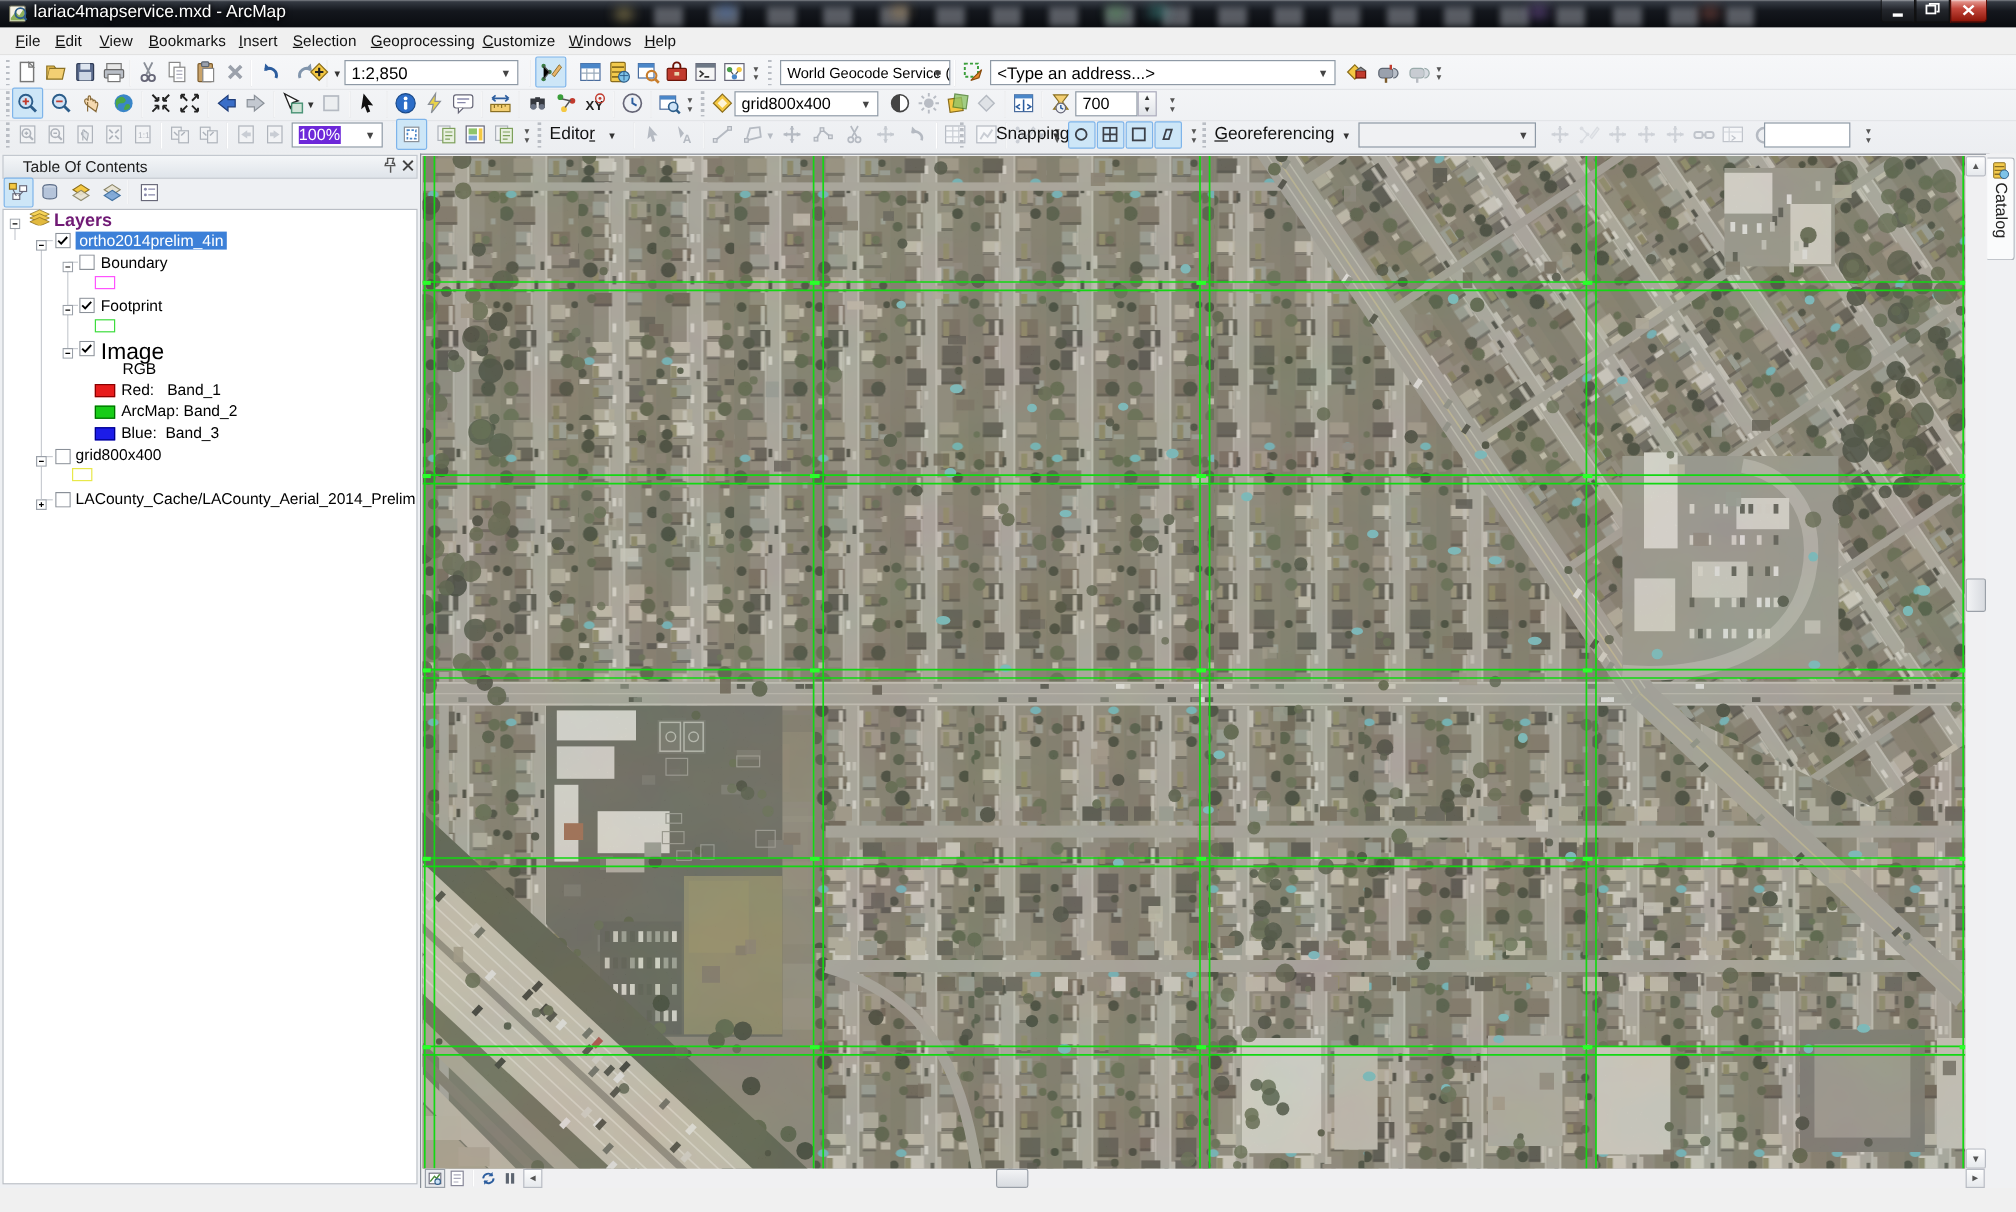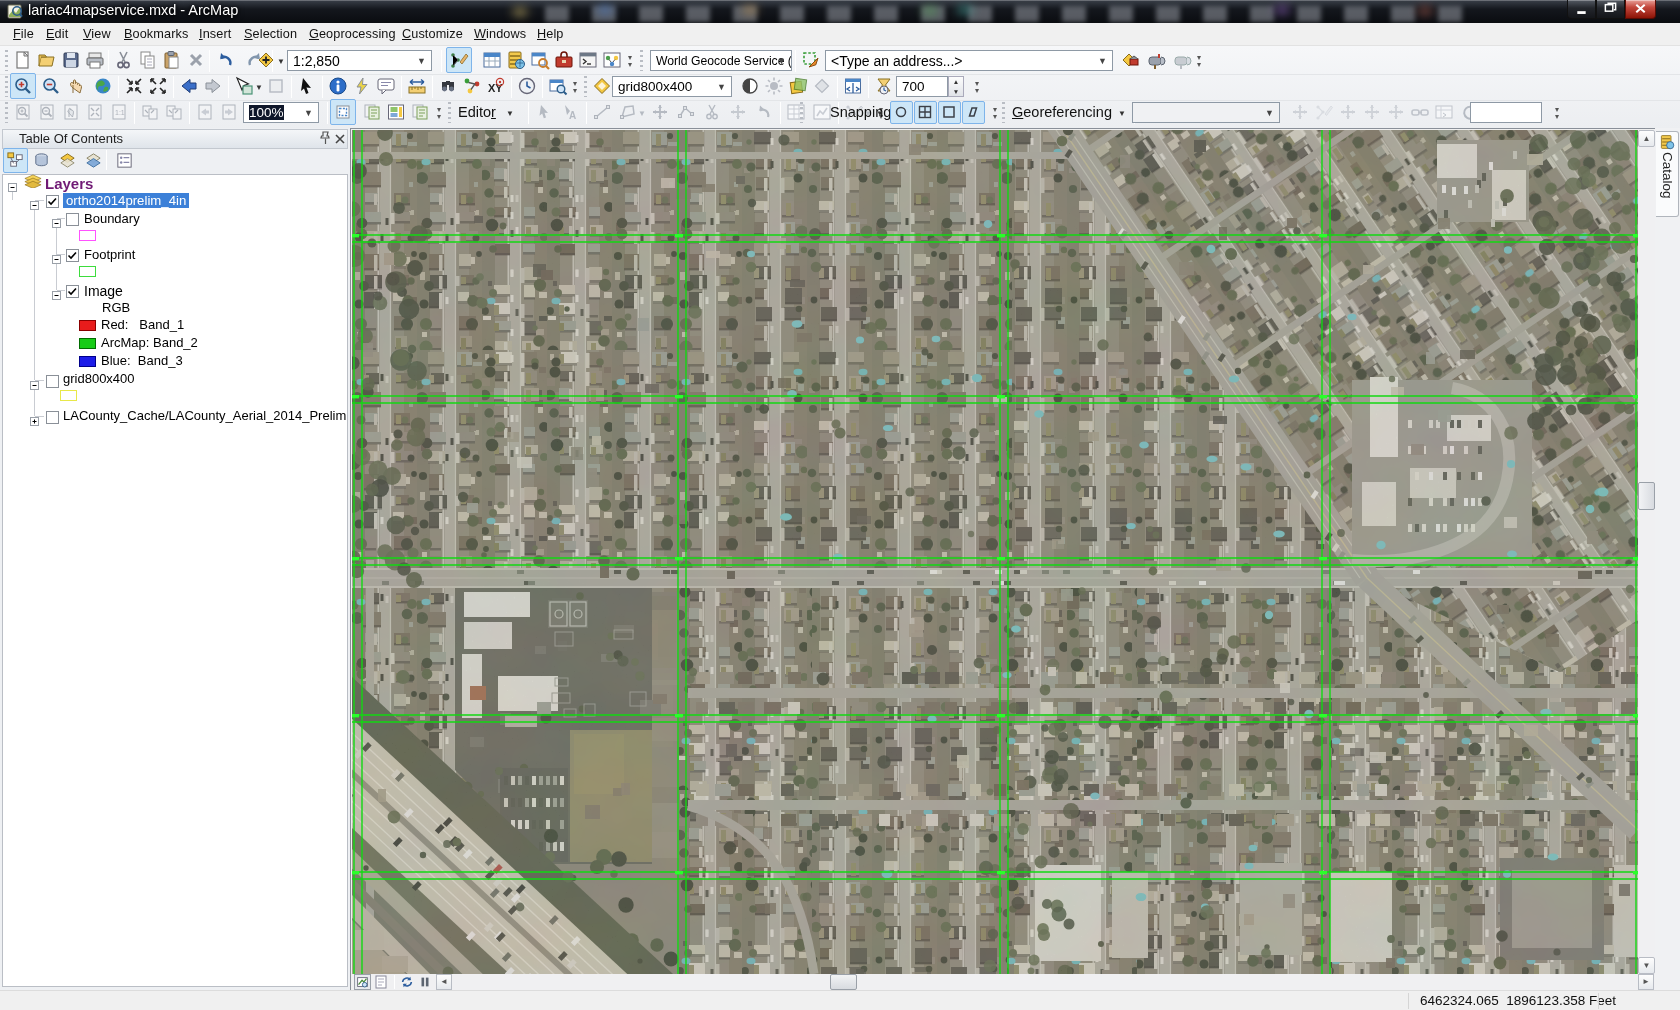--- a/index.html
+++ b/index.html
@@ -485,21 +485,21 @@
           <path d="M6 10 L11 6.5 v2 h3 v3 h-3 v2 Z" fill="#c9cdd4"></path>
         </svg>
       </div>
       <div class="ic" style="left:219px;top:56px;width:20px;height:20px">
         <svg viewBox="0 0 20 20">
           <rect x="4" y="3" width="12" height="14" fill="#f2f3f5" stroke="#aeb3bb"></rect>
           <path d="M14 10 L9 6.5 v2 H6 v3 h3 v2 Z" fill="#c9cdd4"></path>
         </svg>
       </div>
       <div class="combo" style="left:243px;top:56px;width:76px;height:21px;background:#fff;color:#000;font-size:13.5px">
-        <span style="background:#0f172a;color:#fff">100%</span>
+        <span style="background:#6d28d9;color:#fff">100%</span>
         <span class="arr">▼</span>
       </div>
       <div class="sep" style="left:327px;top:56px;height:22px"></div>
       <div class="abs" style="left:330px;top:53px;width:26px;height:26px;border:1px solid #7eb4ea;background:#cde6f7;border-radius:2px"></div>
       <div class="ic" style="left:333px;top:56px;width:20px;height:20px">
         <svg viewBox="0 0 20 20">
           <rect x="4" y="4" width="12" height="12" fill="#fff" stroke="#8a9098"></rect>
           <rect x="6.5" y="6.5" width="7" height="7" fill="none" stroke="#4a86c8" stroke-width="1.4" stroke-dasharray="2 1.4"></rect>
         </svg>
       </div>
@@ -804,21 +804,21 @@
     <div class="abs" style="left:84px;top:247px;font-size:13px;color:#000;white-space:nowrap">Footprint</div>
     <div class="abs" style="left:79px;top:266px;width:17px;height:11px;background:#fff;border:1.5px solid #3ddc3d"></div>
     <div class="abs" style="left:52px;top:286px;width:9px;height:9px"><svg viewBox="0 0 9 9">
         <rect x="0.5" y="0.5" width="8" height="8" fill="#fff" stroke="#9aa0a8"></rect>
         <path d="M2.5 4.5 h4" stroke="#000" stroke-width="1"></path>
       </svg></div>
     <div class="abs" style="left:66px;top:284px;width:13px;height:13px"><svg viewBox="0 0 13 13">
         <rect x="0.5" y="0.5" width="12" height="12" fill="#fff" stroke="#8a9098"></rect>
         <path d="M2.5 6.5 L5 9 L10 3.5" stroke="#000" stroke-width="1.6" fill="none"></path>
       </svg></div>
-    <div class="abs" style="left:84px;top:283px;font-size:14px;color:#000;white-space:nowrap">Image</div>
+    <div class="abs" style="left:84px;top:283px;font-size:19px;color:#000;white-space:nowrap">Image</div>
     <div class="abs" style="left:102px;top:300px;font-size:13px;color:#000;white-space:nowrap">RGB</div>
     <div class="abs" style="left:79px;top:320px;width:17px;height:11px;background:#e81c1c;border:1.5px solid #8a0000"></div>
     <div class="abs" style="left:101px;top:317px;font-size:13px;color:#000;white-space:nowrap">Red:&nbsp;&nbsp;&nbsp;Band_1</div>
     <div class="abs" style="left:79px;top:338px;width:17px;height:11px;background:#17cc17;border:1.5px solid #006d00"></div>
     <div class="abs" style="left:101px;top:335px;font-size:13px;color:#000;white-space:nowrap">ArcMap: Band_2</div>
     <div class="abs" style="left:79px;top:356px;width:17px;height:11px;background:#1c1ce8;border:1.5px solid #00008a"></div>
     <div class="abs" style="left:101px;top:353px;font-size:13px;color:#000;white-space:nowrap">Blue:&nbsp;&nbsp;Band_3</div>
     <div class="abs" style="left:30px;top:376px;width:9px;height:9px"><svg viewBox="0 0 9 9">
         <rect x="0.5" y="0.5" width="8" height="8" fill="#fff" stroke="#9aa0a8"></rect>
         <path d="M2.5 4.5 h4" stroke="#000" stroke-width="1"></path>
@@ -2408,18 +2408,13 @@
         </svg></div>
 <div class="abs" style="left:66px;top:1px;width:14px;height:14px"><svg viewBox="0 0 16 16">
           <rect x="4" y="3" width="3" height="10" fill="#5c6470"></rect>
           <rect x="9" y="3" width="3" height="10" fill="#5c6470"></rect>
         </svg></div>
 <div class="abs" style="left:84px;top:0px;width:16px;height:16px;background:linear-gradient(#fdfdfd,#e6e9ed);border:1px solid #b8bcc4;text-align:center;font-size:8px;color:#555;line-height:14px">◄</div>
 <div class="abs" style="left:478px;top:0px;width:27px;height:16px;background:linear-gradient(#f2f3f5,#d8dbe0);border:1px solid #9aa0a8;border-radius:2px"></div>
 <div class="abs" style="left:1286px;top:0px;width:16px;height:16px;background:linear-gradient(#fdfdfd,#e6e9ed);border:1px solid #b8bcc4;text-align:center;font-size:8px;color:#555;line-height:14px">►</div>
 </div>
 
-<div class="abs" style="left:0;top:990px;width:1680px;height:20px;background:#f0f0f0;border-top:1px solid #dcdcdc">
-<div class="abs" style="left:1408px;top:2px;width:1px;height:16px;background:#d5d5d5"></div>
-<div class="abs" style="left:1420px;top:2px;font-size:13.5px;color:#111">6462324.065&nbsp; 1896123.358 Feet</div>
-<div class="abs" style="left:1598px;top:2px;width:1px;height:16px;background:#d5d5d5"></div>
-</div>
 
 </div>
 </body></html>

